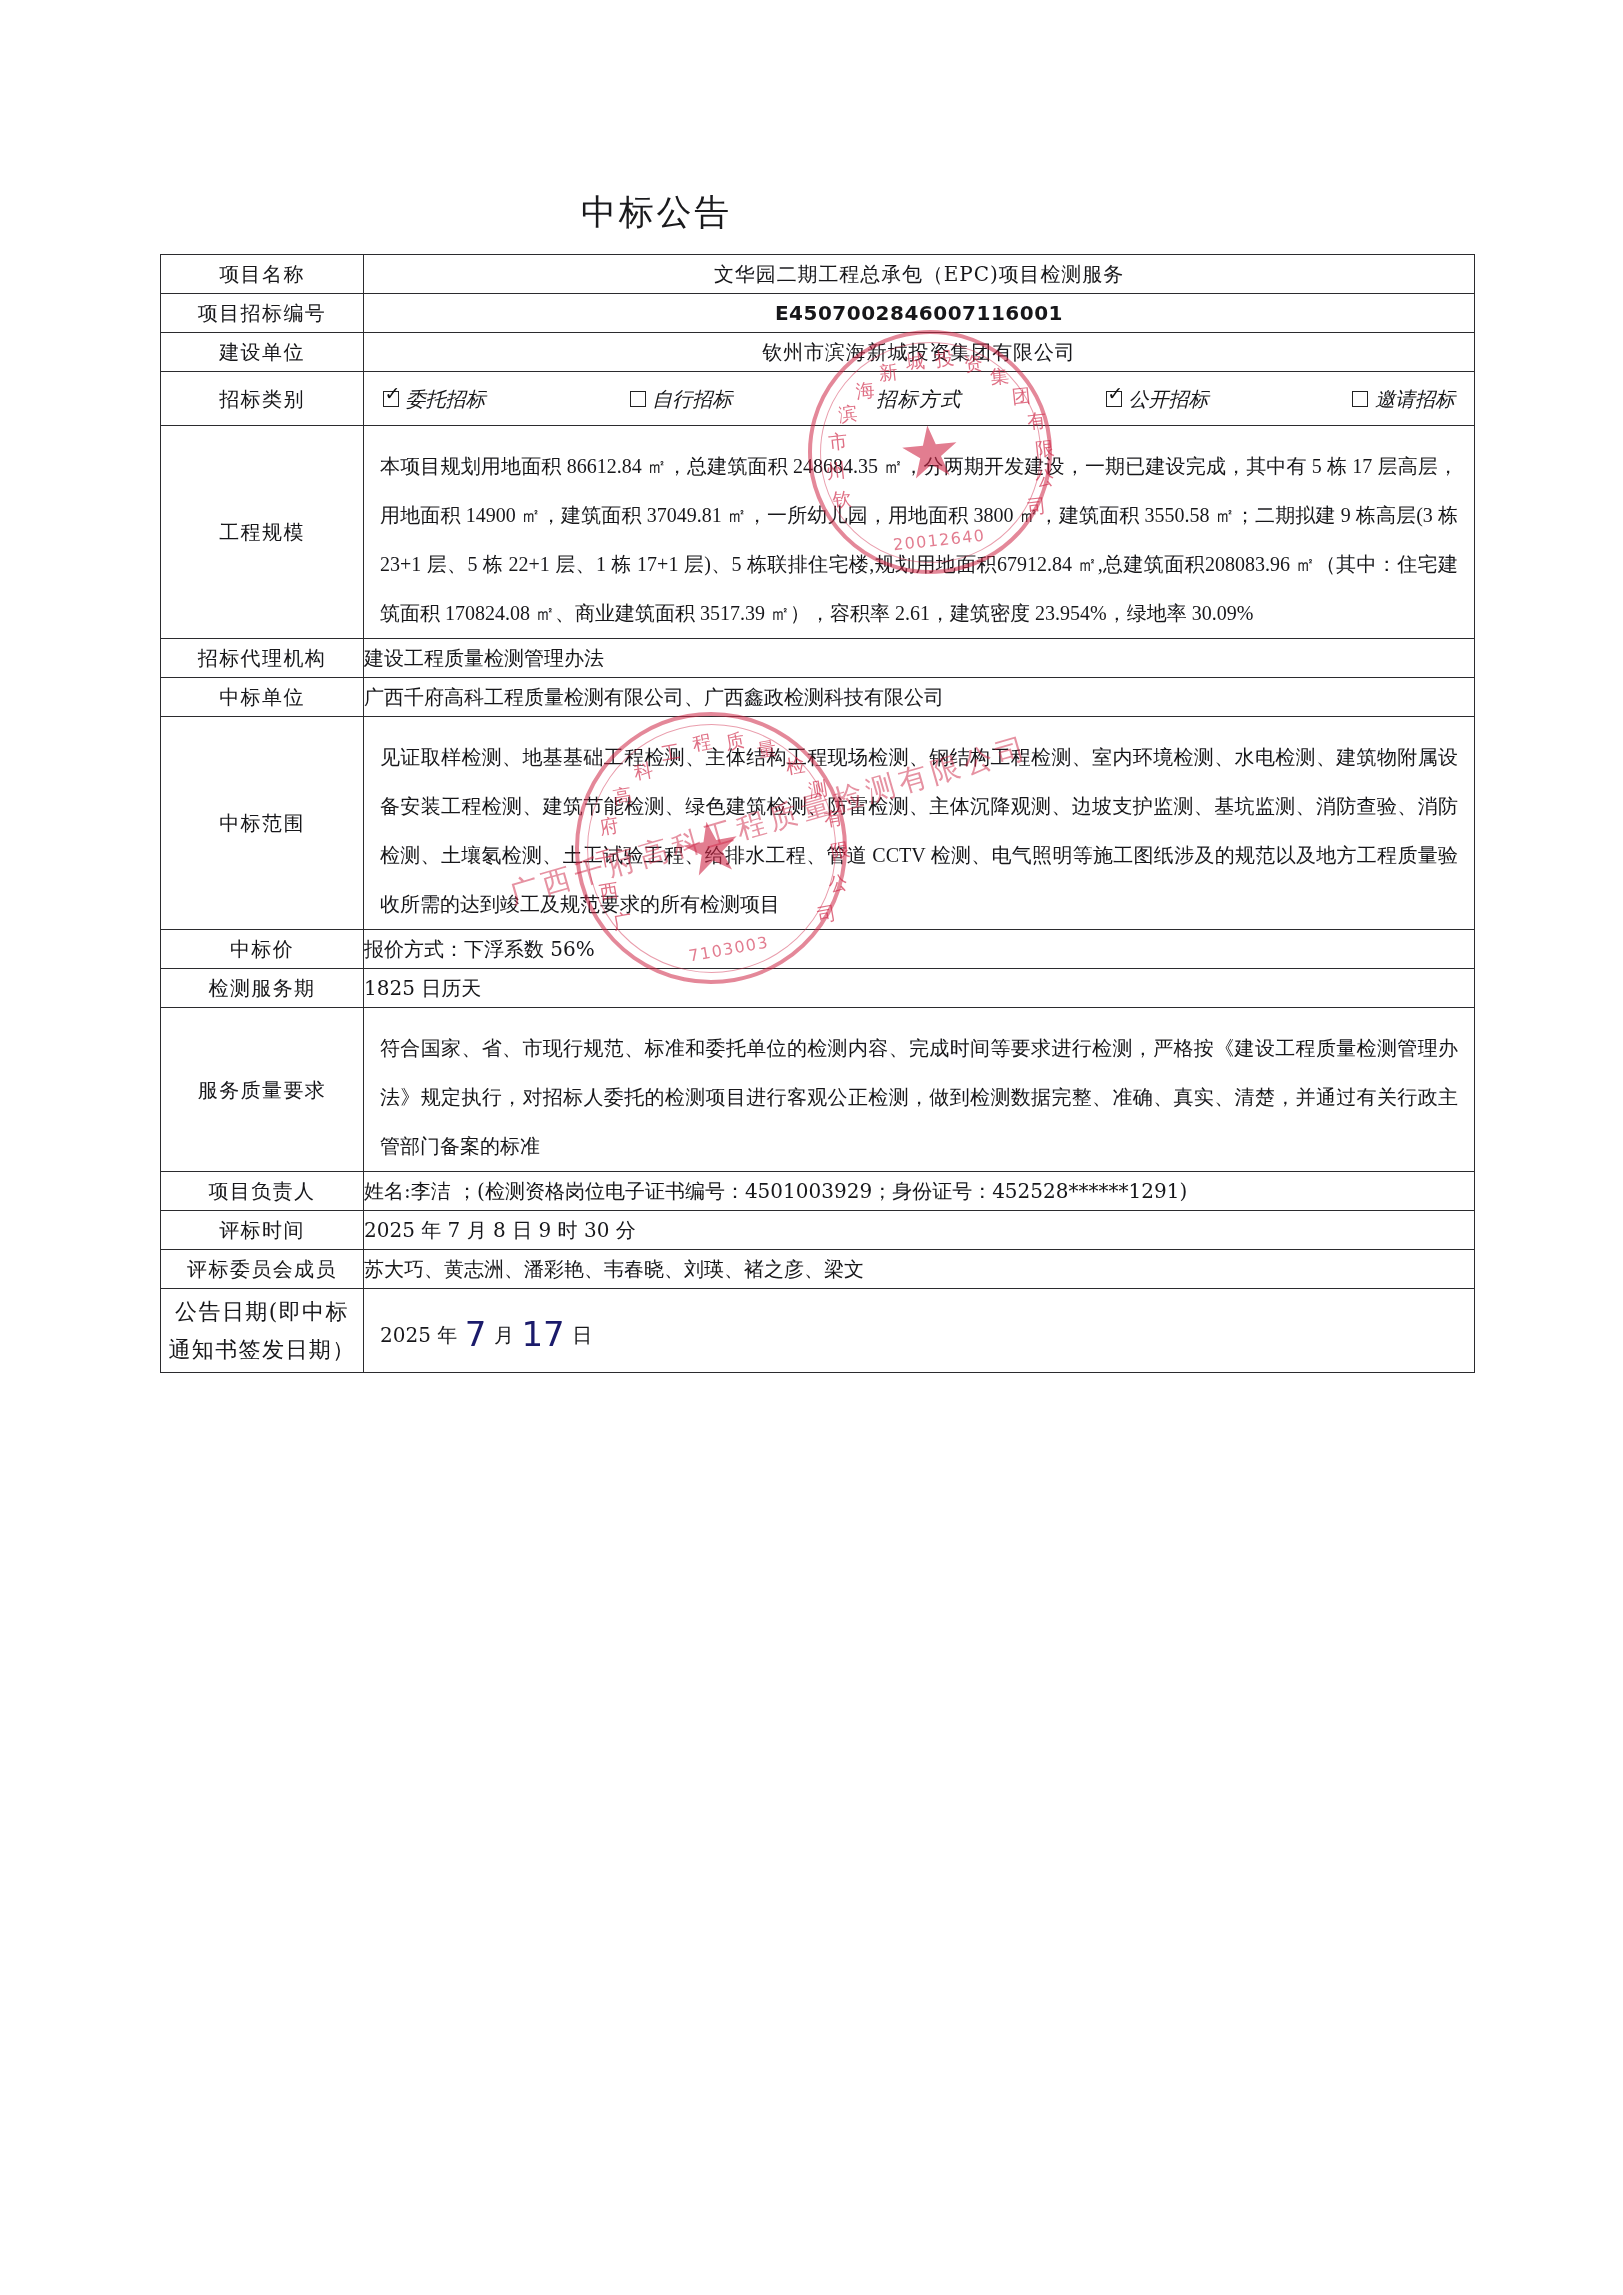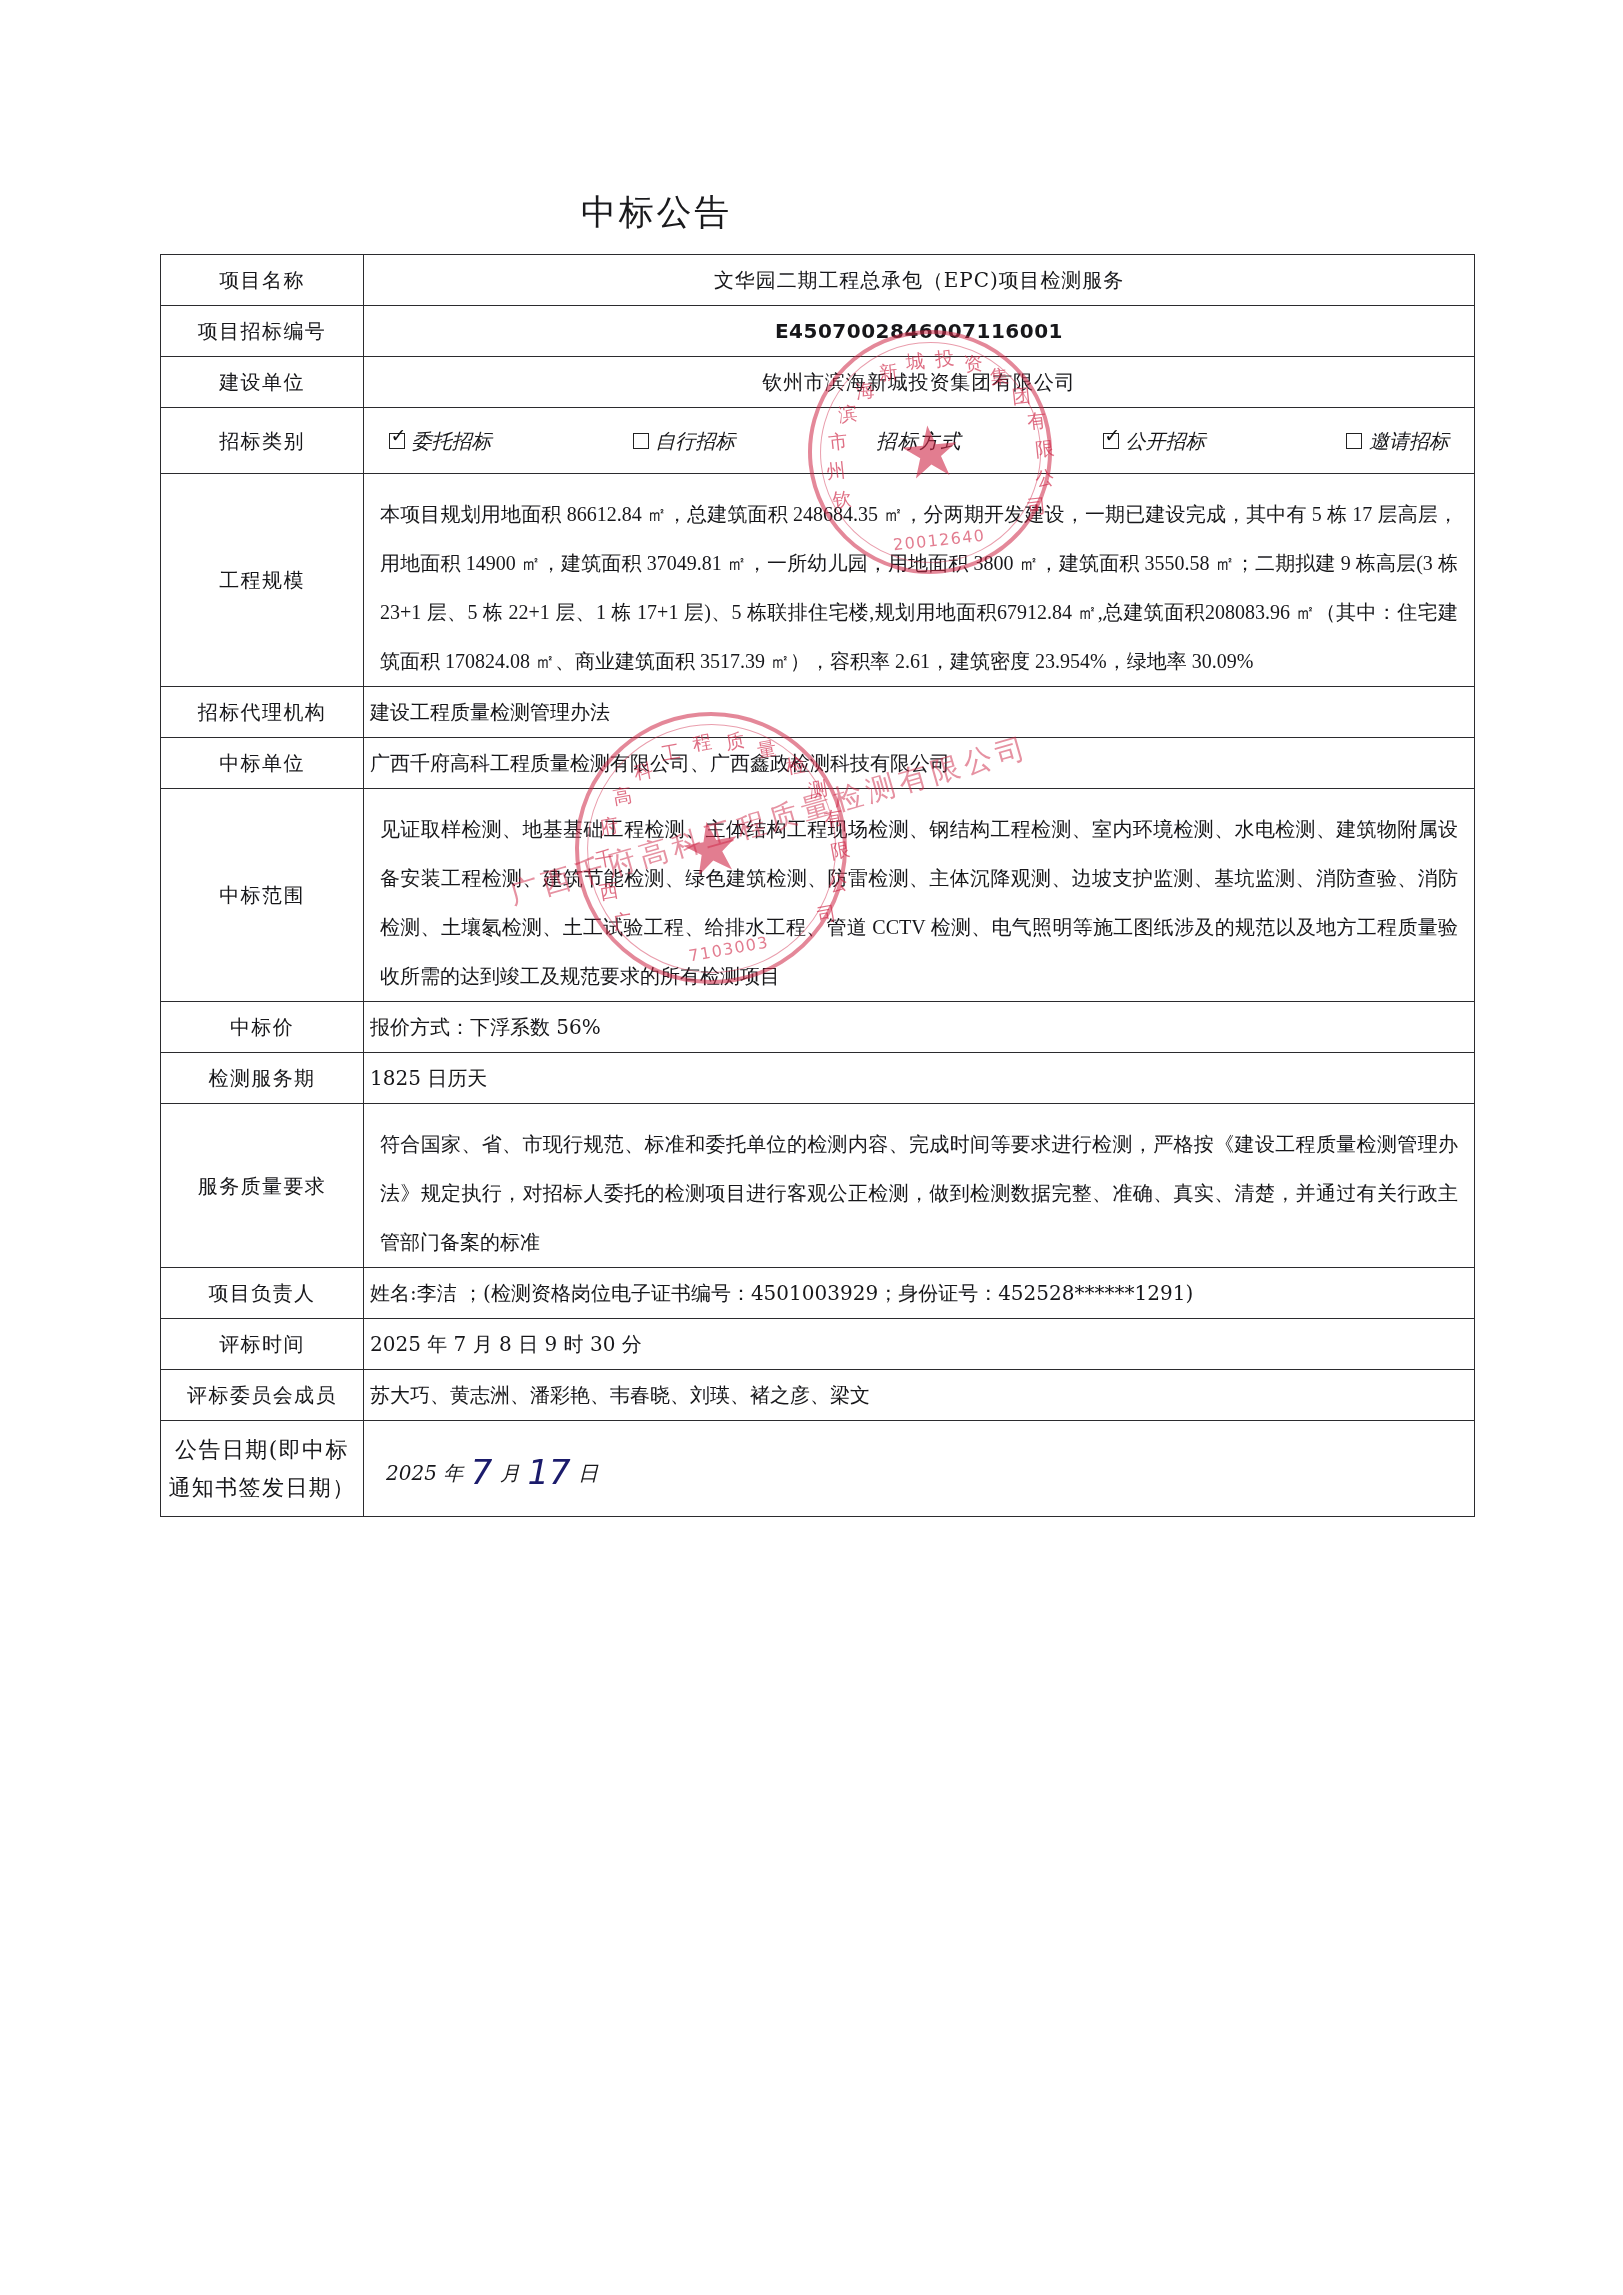--- a/index.html
+++ b/index.html
@@ -37,21 +37,21 @@
   table.main {
     position: absolute;
     top: 254px;
     left: 160px;
     width: 1315px;
     border-collapse: collapse;
     table-layout: fixed;
   }
   table.main td {
     border: 1.4px solid #2b2b2e;
-    padding: 6px;
+    padding: 0;
     vertical-align: middle;
     font-size: 20px;
     line-height: 1.9;
   }
   td.label {
     width: 203px;
     text-align: center;
     letter-spacing: 1.4px;
     padding: 10.4px 4.7px;
   }
@@ -126,21 +126,20 @@
     color: #1b1b6b;
     padding: 0 7.5px;
     position: relative;
     top: 3.8px;
   }
   .date-line {
     display: flex;
     align-items: baseline;
     font-size: 20px;
     padding: 9.4px 16px;
-    font-style: italic;
   }
 
   
   .seal {
     position: absolute;
     border-radius: 50%;
     border: 4.2px solid rgba(206, 38, 70, 0.55);
     color: rgba(206, 38, 70, 0.62);
     pointer-events: none;
     z-index: 5;

